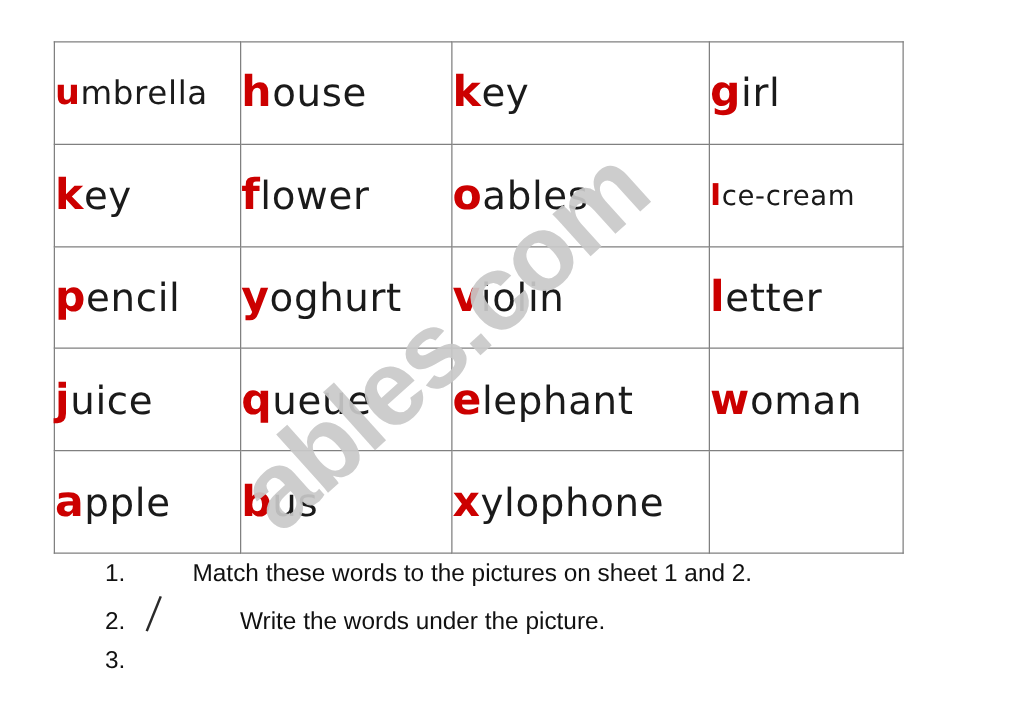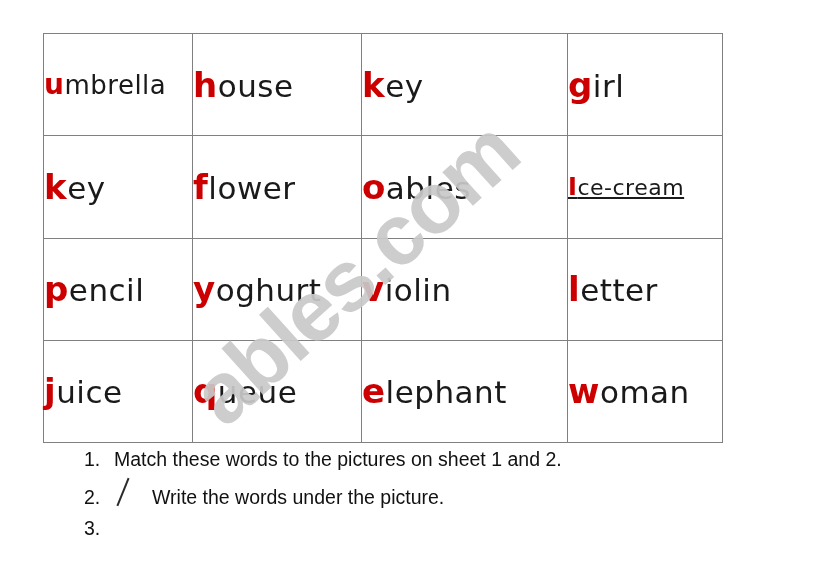--- a/index.html
+++ b/index.html
@@ -84,21 +84,21 @@
     letter-spacing: 0.5px;
   }
   .word .first {
     color: #cc0000;
     font-weight: bold;
     font-size: 34px;
   }
   
   .word.sz-sm { font-size: 26px; }
   .word.sz-sm .first { font-size: 28px; }
-  .word.sz-xs { font-size: 22px; text-decoration: underline; }
+  .word.sz-xs { font-size: 22px; }
   .word.sz-xs .first { font-size: 24px; }
 
   
   .instructions {
     position: absolute;
     left: 84px;
     top: 450px;
     width: 640px;
     z-index: 3;
   }
@@ -125,20 +125,21 @@
     left: 8px;
     top: -26px;
     width: 2px;
     height: 30px;
     background: #2a2a2a;
     transform: rotate(22deg);
     transform-origin: 50% 50%;
   }
   .instr-text {
     white-space: nowrap;
+    margin-left: 40px;
   }
 </style>
 </head>
 <body>
 
 <div id="sheet">
 
   <div class="watermark">
     <div class="wm-text">ables.com</div>
   </div>
@@ -168,20 +169,26 @@
         <td><span class="word"><span class="first">y</span><span>oghurt</span></span></td>
         <td><span class="word"><span class="first">v</span><span>iolin</span></span></td>
         <td><span class="word"><span class="first">l</span><span>etter</span></span></td>
       </tr>
       <tr>
         <td><span class="word"><span class="first">j</span><span>uice</span></span></td>
         <td><span class="word"><span class="first">q</span><span>ueue</span></span></td>
         <td><span class="word"><span class="first">e</span><span>lephant</span></span></td>
         <td><span class="word"><span class="first">w</span><span>oman</span></span></td>
       </tr>
+      <tr>
+        <td><span class="word"><span class="first">a</span><span>pple</span></span></td>
+        <td><span class="word"><span class="first">b</span><span>us</span></span></td>
+        <td><span class="word"><span class="first">x</span><span>ylophone</span></span></td>
+        <td><span class="word"><span class="first"></span><span></span></span></td>
+      </tr>
     </tbody>
   </table>
 
   <div class="instructions">
 
     <div class="instr-row r1">
       <span class="instr-num">1.</span>
       <span class="instr-text">Match these words to the pictures on sheet 1 and 2.</span>
     </div>
 

